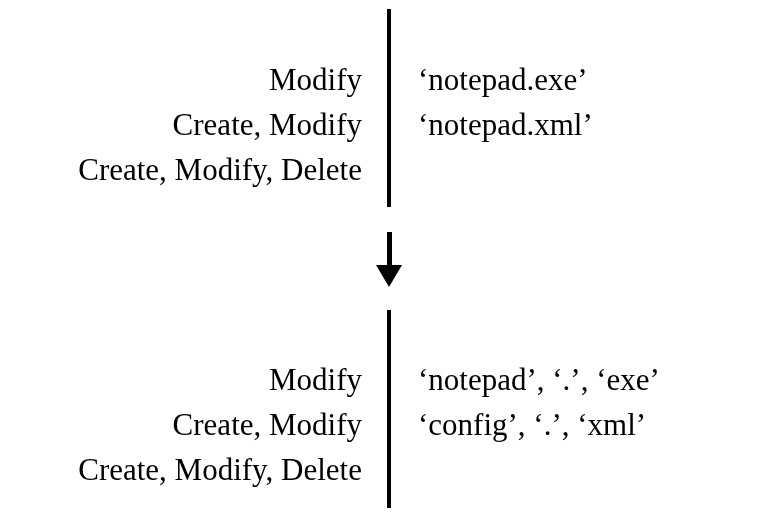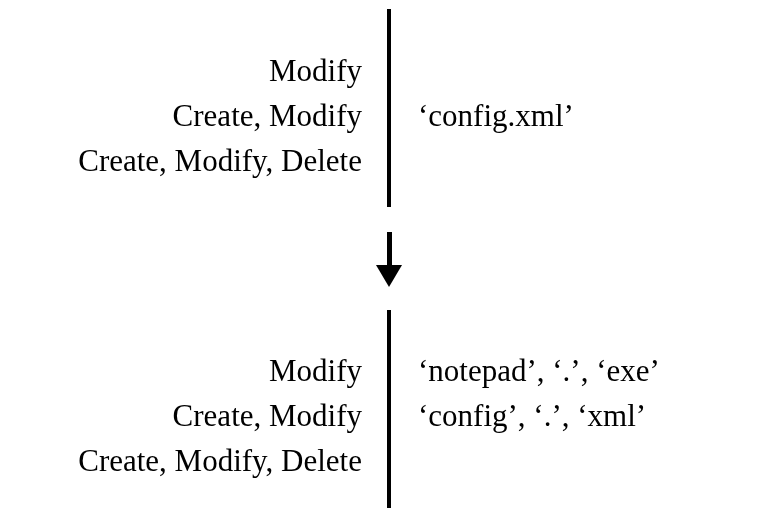--- a/index.html
+++ b/index.html
@@ -15,20 +15,21 @@
     overflow: hidden;
     font-family: "Liberation Serif", "DejaVu Serif", serif;
     color: #000000;
   }
 
   
   .block {
     position: absolute;
     left: 0;
     width: 600px;
+    margin-top: 9px;
   }
   #block-top    { top: 0px;   height: 215px; }
   #block-bottom { top: 300px; height: 215px; }
 
   
   .divider {
     position: absolute;
     width: 4px;
     background: #000000;
     left: 387px;
@@ -88,25 +89,26 @@
 </style>
 </head>
 <body>
 
 <div id="page">
 
   <div class="block" id="block-top">
 
     <div class="row" style="top: 48px;">
       <div class="cell-actions">Modify</div>
+      <div class="cell-tokens">‘notepad.exe’</div>
     </div>
 
     <div class="row" style="top: 93px;">
       <div class="cell-actions">Create, Modify</div>
-      <div class="cell-tokens">‘config.xml’</div>
+      <div class="cell-tokens">‘notepad.xml’</div>
     </div>
 
     <div class="row" style="top: 138px;">
       <div class="cell-actions">Create, Modify, Delete</div>
     </div>
 
   </div>
 
   <div class="divider" id="divider-top"></div>
 

